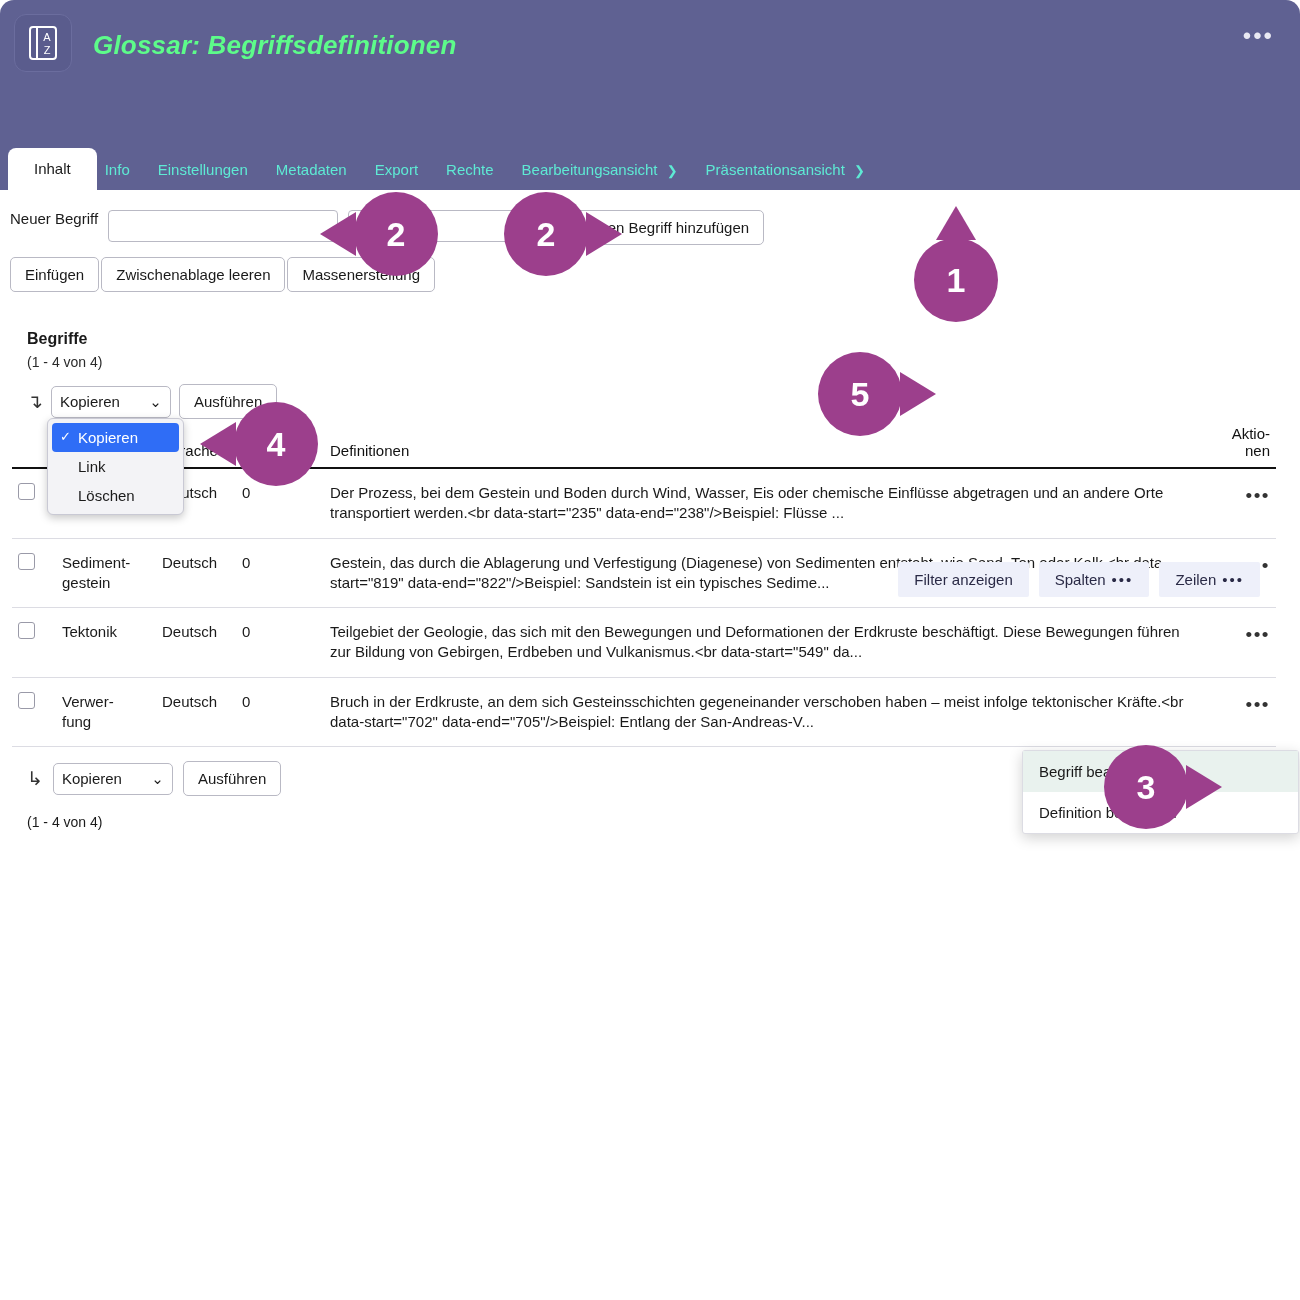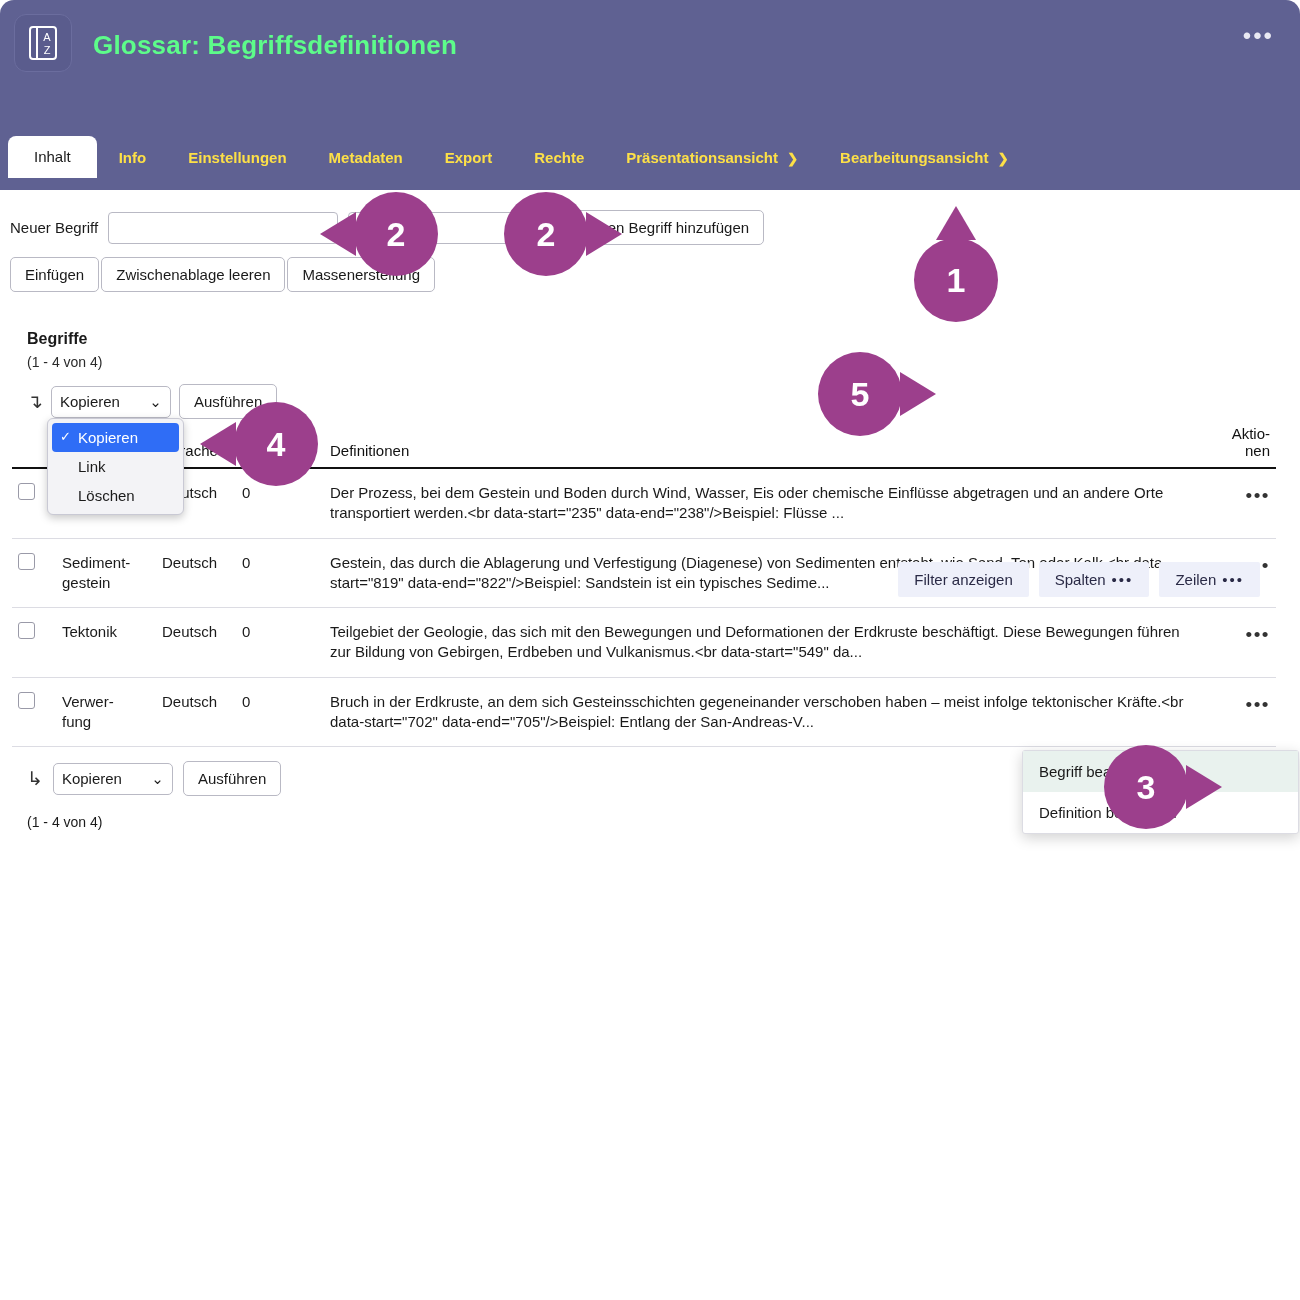--- a/index.html
+++ b/index.html
@@ -31,63 +31,63 @@
     display: flex; align-items: center; justify-content: center;
   }
   .app-icon svg { display: block; }
   .page-title {
     position: absolute;
     left: 93px; top: 30px;
     font-size: 26px;
     font-weight: bold;
     color: #5dfc8a;
     letter-spacing: 0.2px;
+    font-style: italic;
   }
   .dots-menu {
     position: absolute;
     right: 26px; top: 24px;
     color: #e9e9f3;
     font-size: 24px;
     letter-spacing: 2px;
     line-height: 1;
     cursor: pointer;
   }
 
   
   .tabbar {
     position: absolute;
-    left: 8px; bottom: 12px;
+    left: 8px; bottom: 0;
     display: flex;
     align-items: flex-end;
-    gap: 6px;
+    gap: 0px;
   }
   .tab {
-    padding: 11px 20px 12px 16px;
-    font-size: 15px;
-    color: #fde047;
+    padding: 11px 20px 12px 8px;
+    font-size: 15px;
+    color: #5eead4;
     white-space: nowrap;
     cursor: pointer;
-    font-weight: bold;
   }
   .tab.active {
     background: #ffffff;
     color: #1a1a1a;
     border-top-left-radius: 8px;
     border-top-right-radius: 8px;
     padding: 12px 26px 13px 26px;
     font-weight: normal;
   }
   .tab .chev { font-size: 13px; margin-left: 5px; }
 
   
   .body { position: relative; padding: 0 0 0 0; }
 
   .newterm-row {
     display: flex;
-    align-items: center;
+    align-items: flex-start;
     gap: 10px;
     padding: 20px 0 0 10px;
   }
   .newterm-label { font-size: 15px; }
   .input-box {
     width: 230px; height: 32px;
     border: 1px solid #b9b9c4;
     border-radius: 4px;
     background: #fff;
   }
@@ -312,25 +312,25 @@
   <div class="dots-menu">•••</div>
 
   <div class="tabbar">
     <div class="tab active"><span>Inhalt</span></div>
     <div class="tab"><span>Info</span></div>
     <div class="tab"><span>Einstellungen</span></div>
     <div class="tab"><span>Metadaten</span></div>
     <div class="tab"><span>Export</span></div>
     <div class="tab"><span>Rechte</span></div>
     <div class="tab">
-      <span>Präsentationsansicht</span>
+      <span>Bearbeitungsansicht</span>
       <span class="chev">❯</span>
     </div>
     <div class="tab">
-      <span>Bearbeitungsansicht</span>
+      <span>Präsentationsansicht</span>
       <span class="chev">❯</span>
     </div>
   </div>
 </div>
 
 <div class="body">
 
   <div class="newterm-row">
     <span class="newterm-label">Neuer Begriff</span>
     <input class="input-box" type="text" placeholder="" style="">

